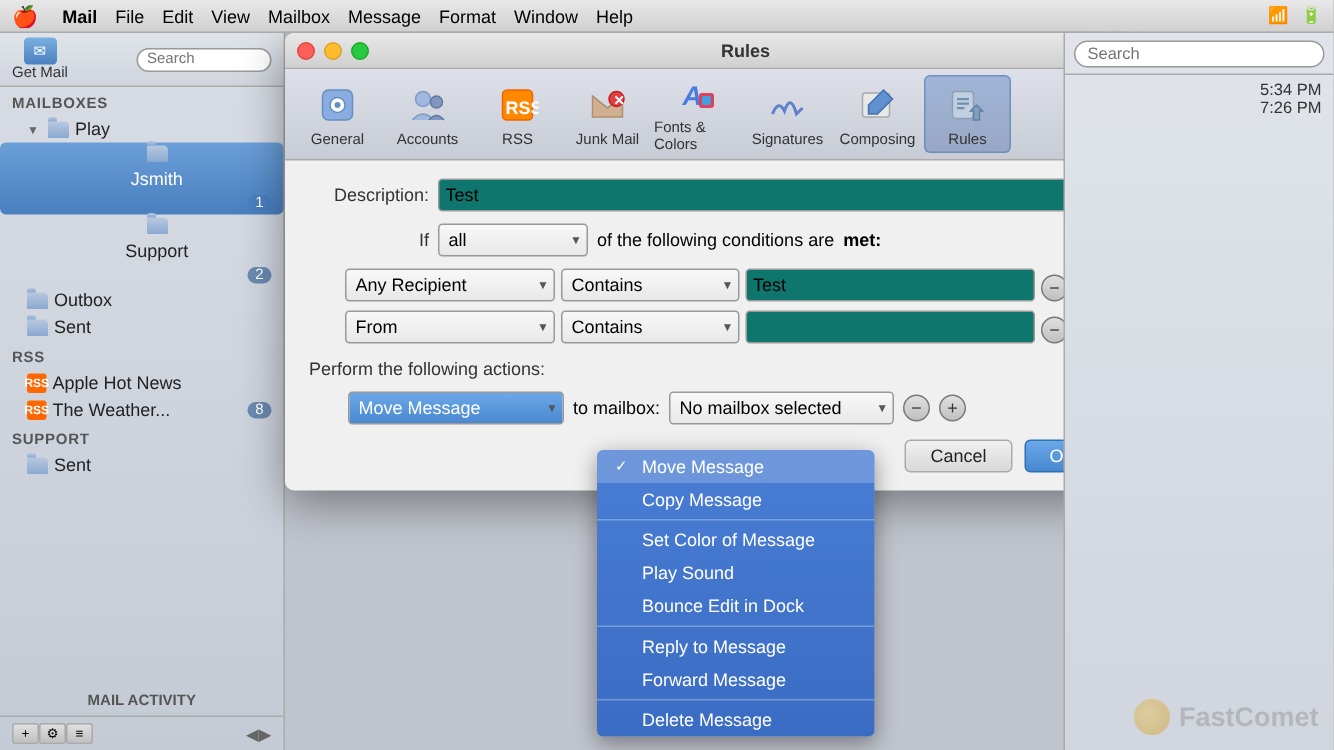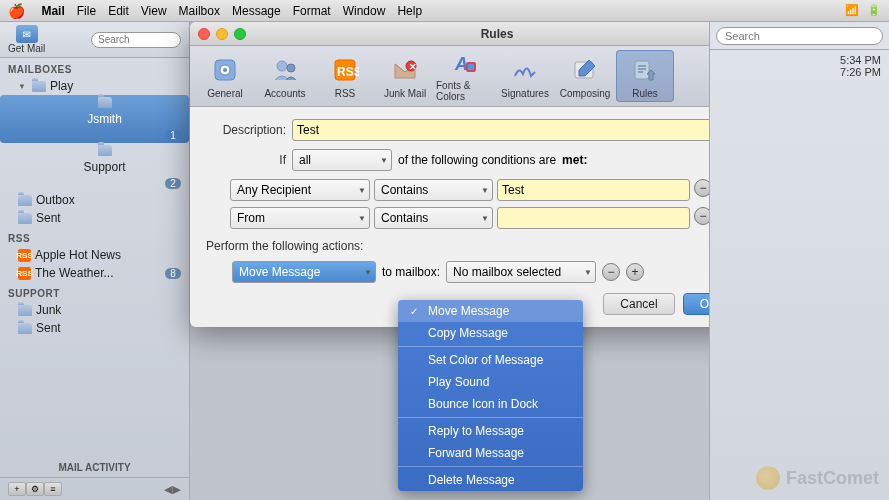--- a/index.html
+++ b/index.html
@@ -309,29 +309,29 @@
       min-width: 80px;
       text-align: right;
     }
 
     .text-input {
       height: 22px;
       border: 1px solid #999;
       border-radius: 3px;
       padding: 0 4px;
       font-size: 12px;
-      background: #fef9c3;
+      background: #0f766e;
     }
     .text-input-full {
       flex: 1;
     }
 
     .condition-row {
       display: flex;
-      align-items: flex-start;
+      align-items: flex-end;
       gap: 4px;
       margin-bottom: 6px;
     }
 
     .select-wrapper {
       position: relative;
       display: inline-block;
     }
     .select-wrapper::after {
       content: '▼';
@@ -572,24 +572,20 @@
     <div class="sidebar-item indent1">
       <span class="icon-rss">RSS</span>
       <span>The Weather...</span>
       <span class="badge">8</span>
     </div>
 
     <div class="sidebar-section-label">SUPPORT</div>
 
     <div class="sidebar-item indent1">
       <span class="icon-folder"></span>
-      <span>Junk</span>
-    </div>
-    <div class="sidebar-item indent1">
-      <span class="icon-folder"></span>
       <span>Sent</span>
     </div>
 
     <div style="flex:1"></div>
 
     <div class="mail-activity">MAIL ACTIVITY</div>
 
     <div class="sidebar-bottom">
       <div class="bottom-btn">+</div>
       <div class="bottom-btn">⚙</div>
@@ -802,21 +798,21 @@
       <div class="dropdown-item">
         <span class="checkmark"></span>
         <span>Set Color of Message</span>
       </div>
       <div class="dropdown-item">
         <span class="checkmark"></span>
         <span>Play Sound</span>
       </div>
       <div class="dropdown-item">
         <span class="checkmark"></span>
-        <span>Bounce Icon in Dock</span>
+        <span>Bounce Edit in Dock</span>
       </div>
       <div class="dropdown-separator"></div>
       <div class="dropdown-item">
         <span class="checkmark"></span>
         <span>Reply to Message</span>
       </div>
       <div class="dropdown-item">
         <span class="checkmark"></span>
         <span>Forward Message</span>
       </div>

